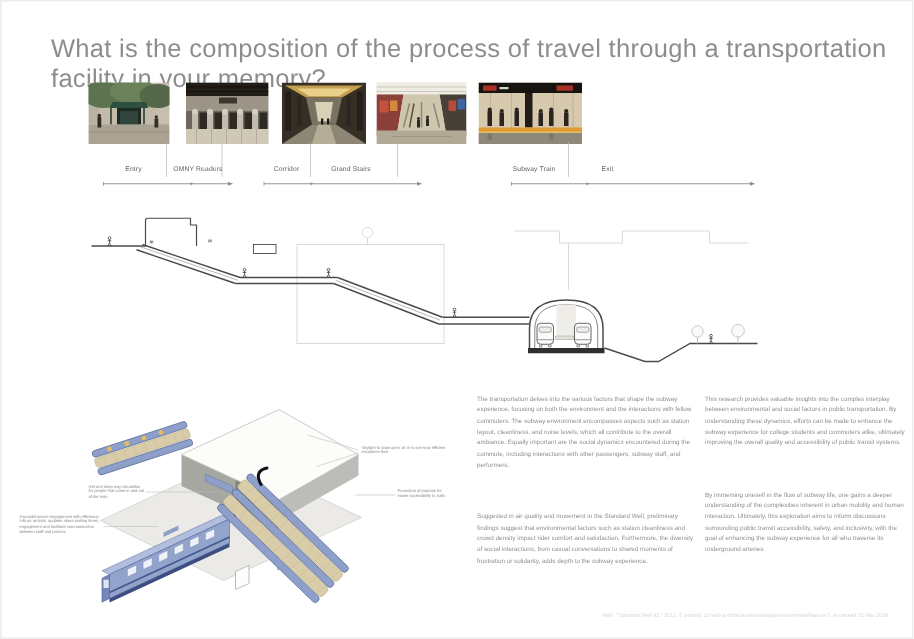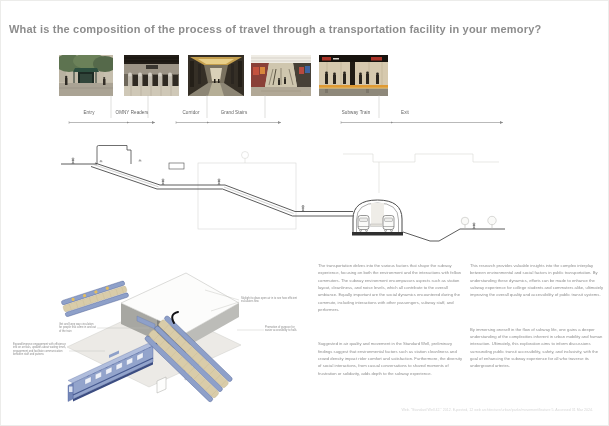--- a/index.html
+++ b/index.html
@@ -2,22 +2,22 @@
 <html><head>
 <meta charset="utf-8">
 <style>
   html,body{margin:0;padding:0;background:#ffffff;}
   .board{
     position:relative;width:609px;height:426px;background:#ffffff;
     font-family:"Liberation Sans",sans-serif;overflow:hidden;
     border:1px solid #ececea;box-sizing:border-box;
   }
   .title{
-    position:absolute;left:8px;top:22px;width:560px;
-    font-size:11px;color:#8d8d8d;letter-spacing:.2px;font-weight:700;
+    position:absolute;left:33px;top:22px;width:560px;
+    font-size:17px;color:#8d8d8d;letter-spacing:.2px;font-weight:400;
   }
   .photo{position:absolute;top:54px;height:41px;}
   .photo svg{display:block;width:100%;height:100%;}
   .stage-label{
     position:absolute;top:109px;font-size:4.5px;color:#5f5f5f;
     text-align:center;letter-spacing:.1px;
   }
   .diagram{position:absolute;}
   .annotation{
     position:absolute;font-size:2.7px;line-height:3.4px;color:#8c8c8c;

